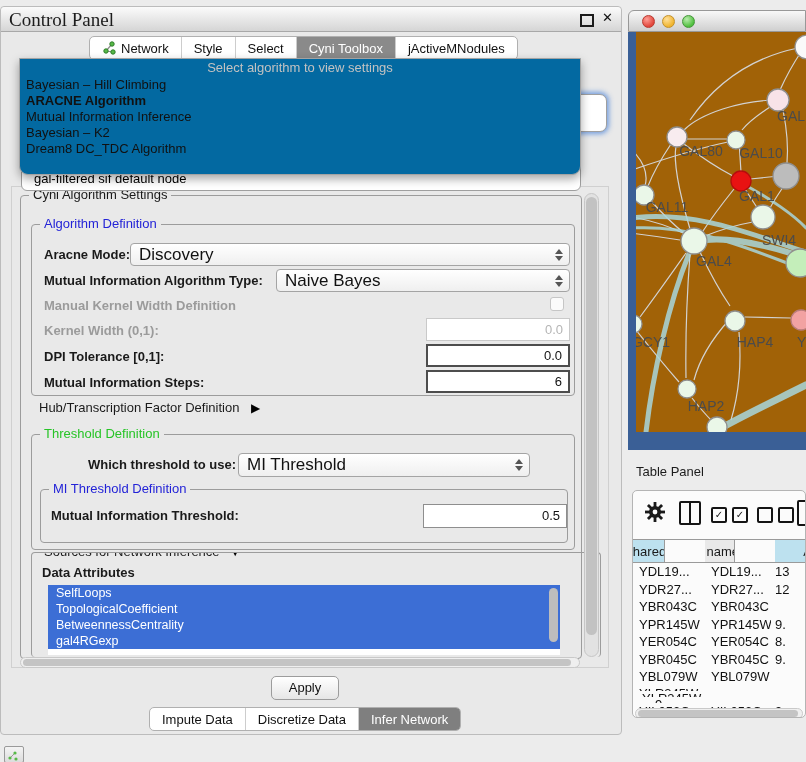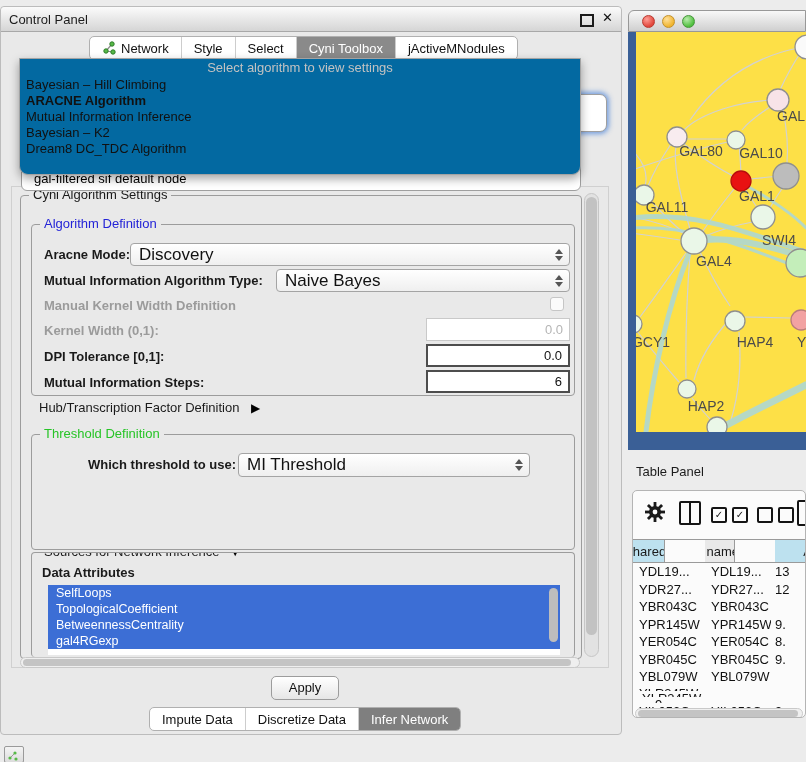--- a/index.html
+++ b/index.html
@@ -4,21 +4,21 @@
 <style>
   html,body{margin:0;padding:0;}
   #screen{position:relative;width:806px;height:762px;background:#ececec;
     font-family:"Liberation Sans","DejaVu Sans",sans-serif;overflow:hidden;color:#1a1a1a;}
   
   #control-panel{position:absolute;left:0;top:6px;width:620px;height:727px;
     background:#e9e9e9;border:1px solid #bcbcbc;border-radius:4px;}
   .titlebar{position:absolute;left:0;top:0;width:100%;height:25px;
     background:linear-gradient(#fbfbfb,#d5d5d5);border-bottom:1px solid #a8a8a8;
     border-radius:4px 4px 0 0;box-sizing:border-box;}
-  .titlebar .t{position:absolute;left:8px;top:0;line-height:25px;font-size:13px;color:#1c1c1c;}
+  .titlebar .t{position:absolute;left:8px;top:0;line-height:25px;font-size:19px;color:#1c1c1c;font-family:Liberation Serif, serif;}
   .float-btn{position:absolute;right:27px;top:7px;width:10px;height:9px;border:2px solid #1c1c1c;}
   .close-btn{position:absolute;right:8px;top:3px;font-size:13px;font-weight:bold;color:#111;}
   
   .seg{position:absolute;display:flex;background:#fff;border:1px solid #b0b0b0;
     border-radius:5px;overflow:hidden;height:22px;font-size:13px;}
   .seg .s{display:flex;align-items:center;padding:0 12px;border-left:1px solid #cdcdcd;color:#111;white-space:nowrap;}
   .seg .s:first-child{border-left:none;}
   .seg .sel{background:#8a8a8a;color:#fff;}
   
   #algo-dropdown{position:absolute;left:18px;top:51px;width:560px;height:115px;background:#0369a1;
@@ -60,21 +60,21 @@
   .vscroll .th{position:absolute;left:1px;top:3px;width:11px;background:#c2c2c2;border-radius:6px;}
   .hscroll{position:absolute;height:11px;background:#efefef;border:1px solid #c9c9c9;border-radius:6px;box-sizing:border-box;}
   .hscroll .th{position:absolute;top:1px;height:7px;background:#c4c4c4;border-radius:4px;}
   .btn{position:absolute;background:linear-gradient(#ffffff,#e6e6e6);border:1px solid #9c9c9c;
     border-radius:5px;font-size:13px;text-align:center;color:#111;}
   
   #net-title{position:absolute;left:628px;top:10px;width:178px;height:22px;
     background:linear-gradient(#f8f8f8,#cfcfcf);border:1px solid #989898;border-radius:6px 0 0 0;box-sizing:border-box;}
   .light{position:absolute;top:4px;width:13px;height:13px;border-radius:50%;box-sizing:border-box;}
   #net-frame{position:absolute;left:628px;top:32px;width:178px;height:418px;background:#3a5f96;}
-  #net-canvas{position:absolute;left:636px;top:32px;width:170px;height:400px;background:#fde047;overflow:hidden;}
+  #net-canvas{position:absolute;left:636px;top:32px;width:170px;height:400px;background:#a16207;overflow:hidden;}
   svg text{font-family:"Liberation Sans","DejaVu Sans",sans-serif;font-size:14px;fill:#4b4b4b;}
   
   #table-title{position:absolute;left:636px;top:464px;font-size:13px;color:#1c1c1c;}
   #table-panel{position:absolute;left:632px;top:490px;width:174px;height:228px;background:#fbfbfb;
     border:1px solid #b4b4b4;border-radius:5px;overflow:hidden;box-sizing:border-box;}
   .ticon{position:absolute;}
   .chk{display:inline-block;width:12px;height:12px;border:2px solid #141414;border-radius:2px;
     font-size:10px;line-height:12px;text-align:center;font-weight:bold;color:#141414;box-sizing:content-box;}
   .thead{position:absolute;top:48px;height:24px;font-size:13px;display:flex;align-items:center;
     border-top:1px solid #9a9a9a;border-bottom:1px solid #9a9a9a;box-sizing:border-box;gap:40px;}
@@ -185,23 +185,28 @@
 
           <span class="lbl b" style="left:56px;top:22px;">Which threshold to use:</span>
           <div class="combo" style="left:206px;top:18px;width:292px;height:24px;">
             <span>MI Threshold</span>
             <span class="stepper">
                 <i class="up"></i>
                 <i class="dn"></i>
               </span>
           </div>
 
-        </div>
-
-        <div class="groupbox" style="left:10px;top:356px;width:542px;height:104px;border-bottom:none;overflow:hidden;">
+          <div class="groupbox" style="left:8px;top:54px;width:526px;height:52px;">
+            <span class="grouplabel blue">MI Threshold Definition</span>
+            <span class="lbl b" style="left:10px;top:18px;">Mutual Information Threshold:</span>
+            <div class="field" style="left:382px;top:14px;width:144px;height:24px;line-height:22px;border:1px solid #8e8e8e;">0.5</div>
+          </div>
+        </div>
+
+        <div class="groupbox" style="left:10px;top:356px;width:542px;height:104px;border-bottom:none;overflow:hidden;padding-left:26px;">
           <span class="grouplabel">
             <span>Sources for Network Inference</span>
             <span class="tri" style="margin-left:6px;">▼</span>
           </span>
           <span class="lbl b" style="left:10px;top:12px;">Data Attributes</span>
           <div class="list" style="left:16px;top:32px;width:512px;height:70px;">
             <div class="li">SelfLoops</div>
             <div class="li">TopologicalCoefficient</div>
             <div class="li">BetweennessCentrality</div>
             <div class="li">gal4RGexp</div>

